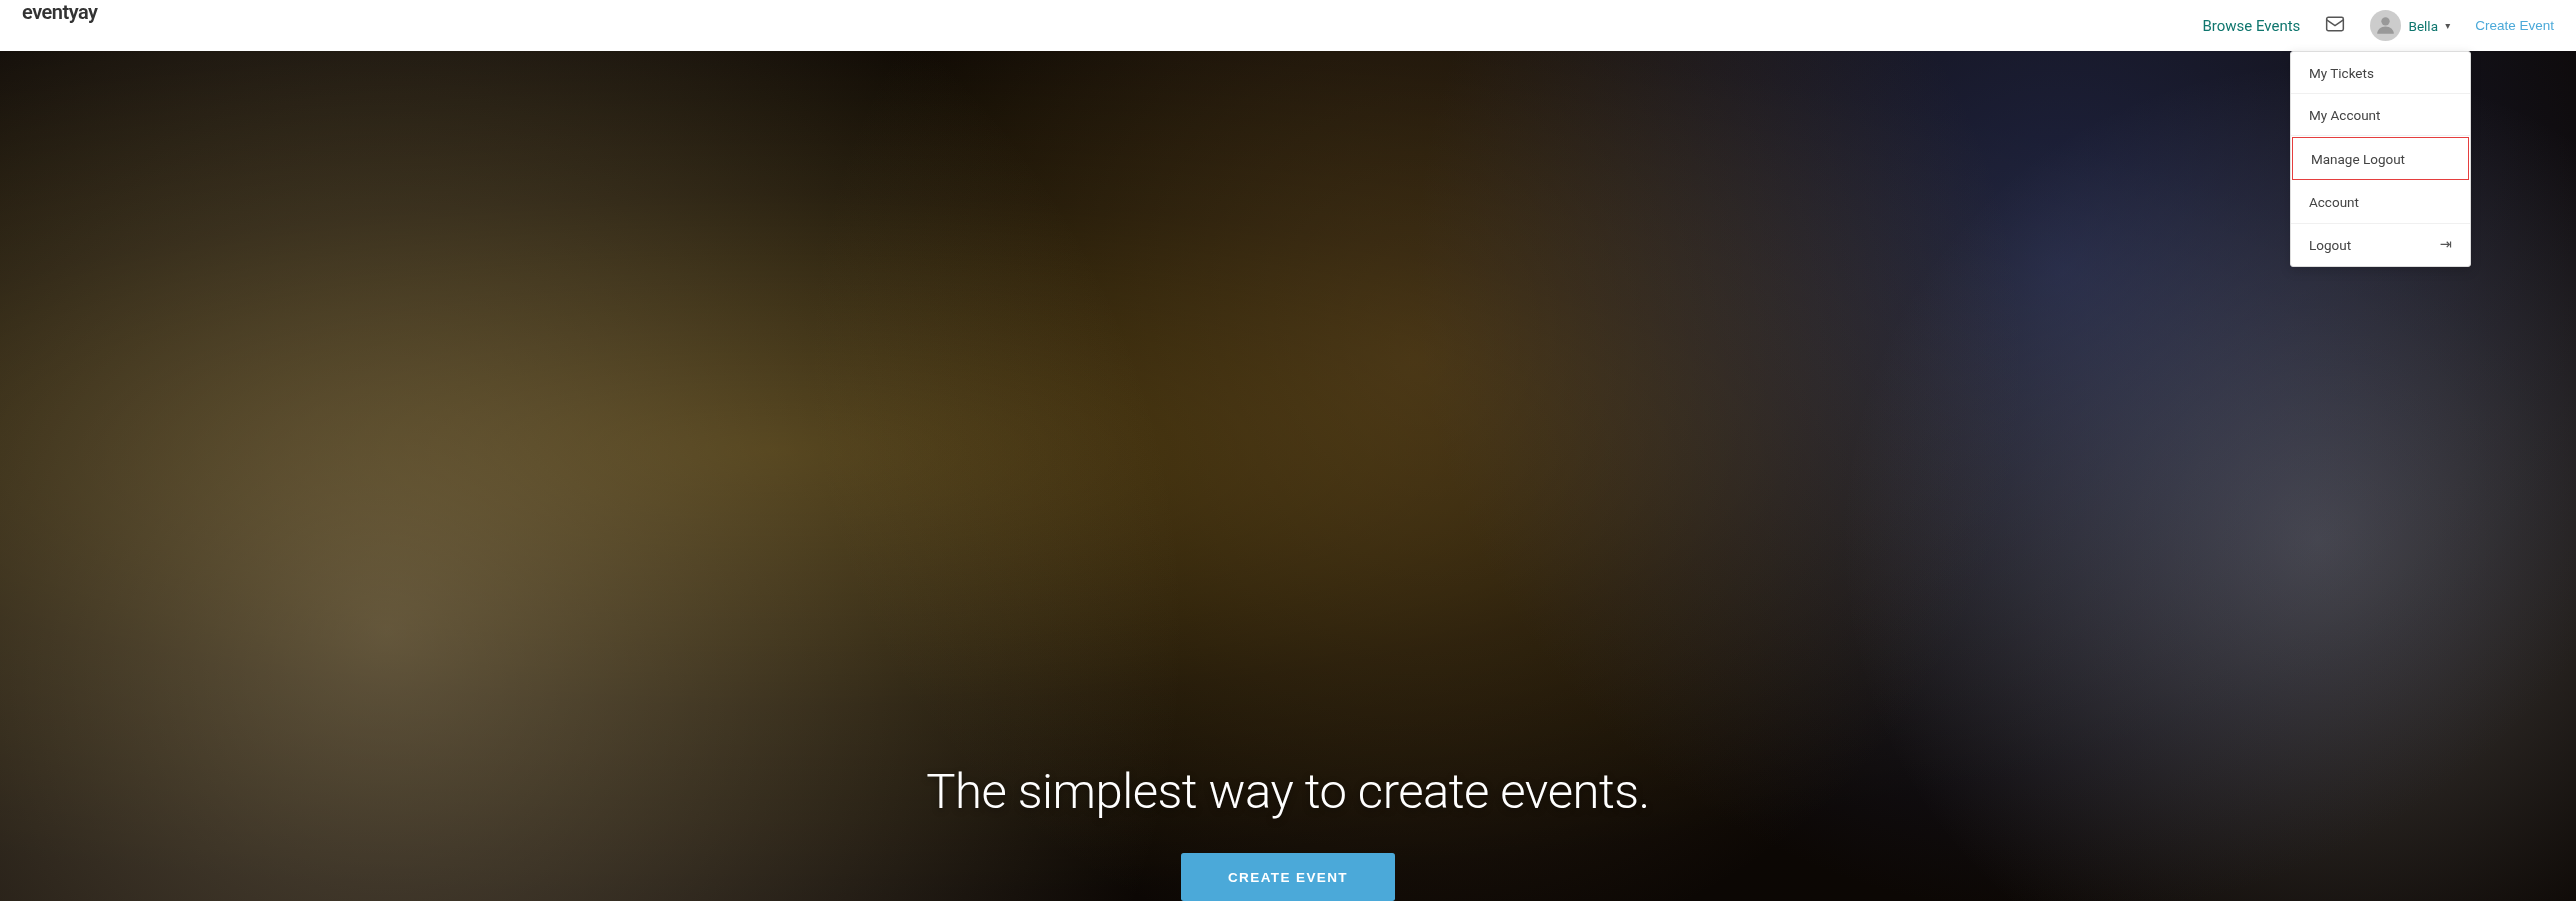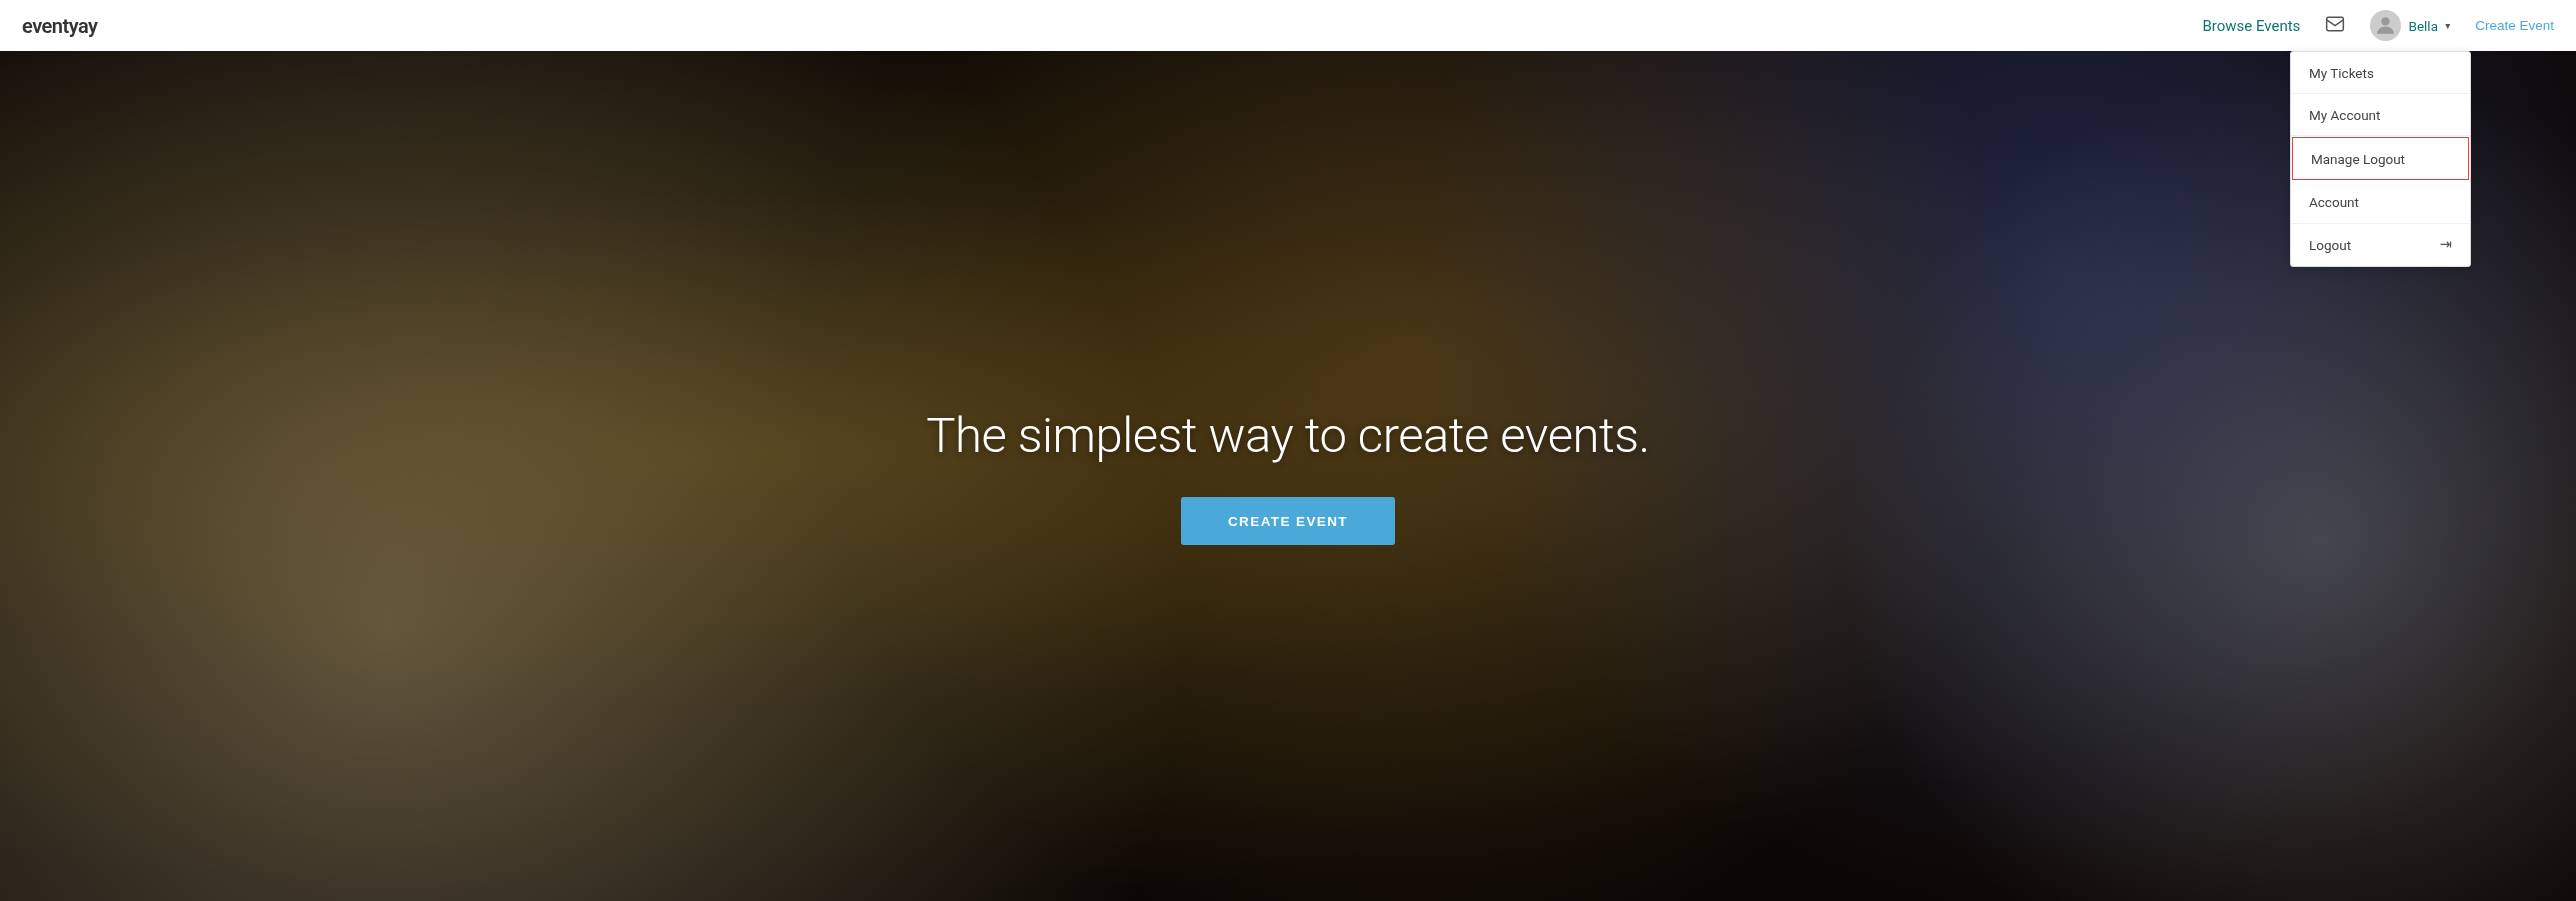--- a/index.html
+++ b/index.html
@@ -15,21 +15,20 @@
 
     
     .navbar {
       position: fixed;
       top: 0;
       left: 0;
       right: 0;
       height: 51px;
       background: #fff;
       display: flex;
-      align-items: center;
       justify-content: space-between;
       padding: 0 22px;
       z-index: 1000;
       box-shadow: 0 0.9px 2.7px rgba(0,0,0,0.1);
     }
 
     .navbar-brand {
       font-size: 20px;
       font-weight: 600;
       color: #333;
@@ -139,21 +138,21 @@
       color: #555;
     }
 
     
     .hero {
       width: 100%;
       height: 100vh;
       position: relative;
       display: flex;
       align-items: center;
-      justify-content: center;
+      justify-content: flex-end;
       flex-direction: column;
       overflow: hidden;
       margin-top: 0;
     }
 
     .hero-bg {
       position: absolute;
       inset: 0;
       background: 
         linear-gradient(rgba(0,0,0,0.55), rgba(0,0,0,0.55)),

